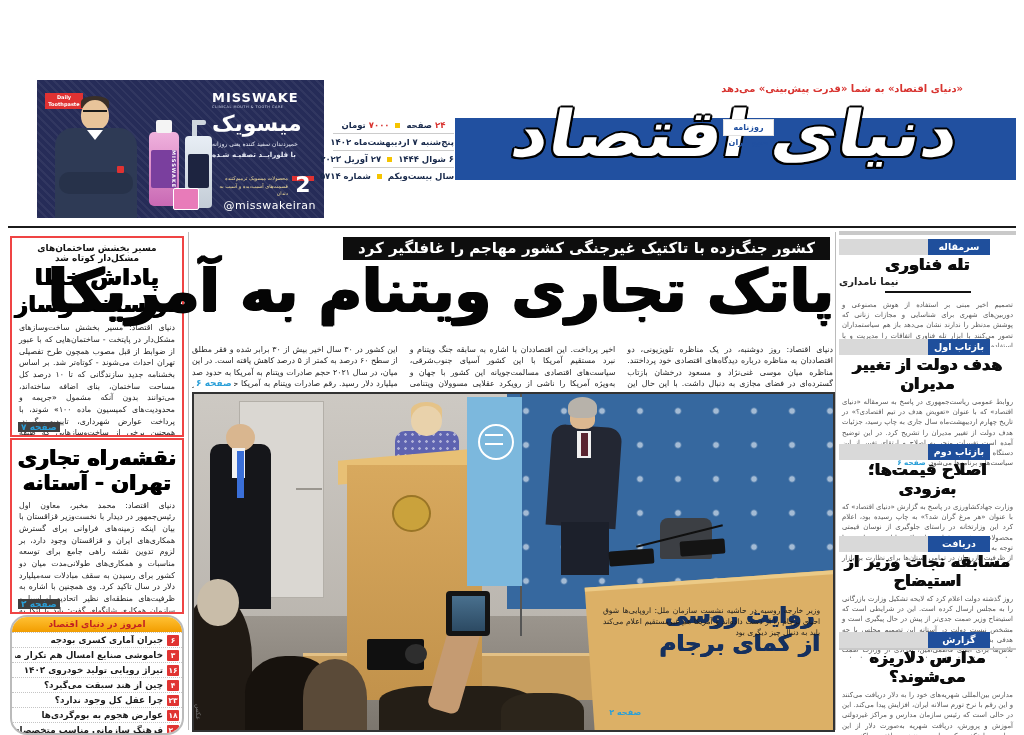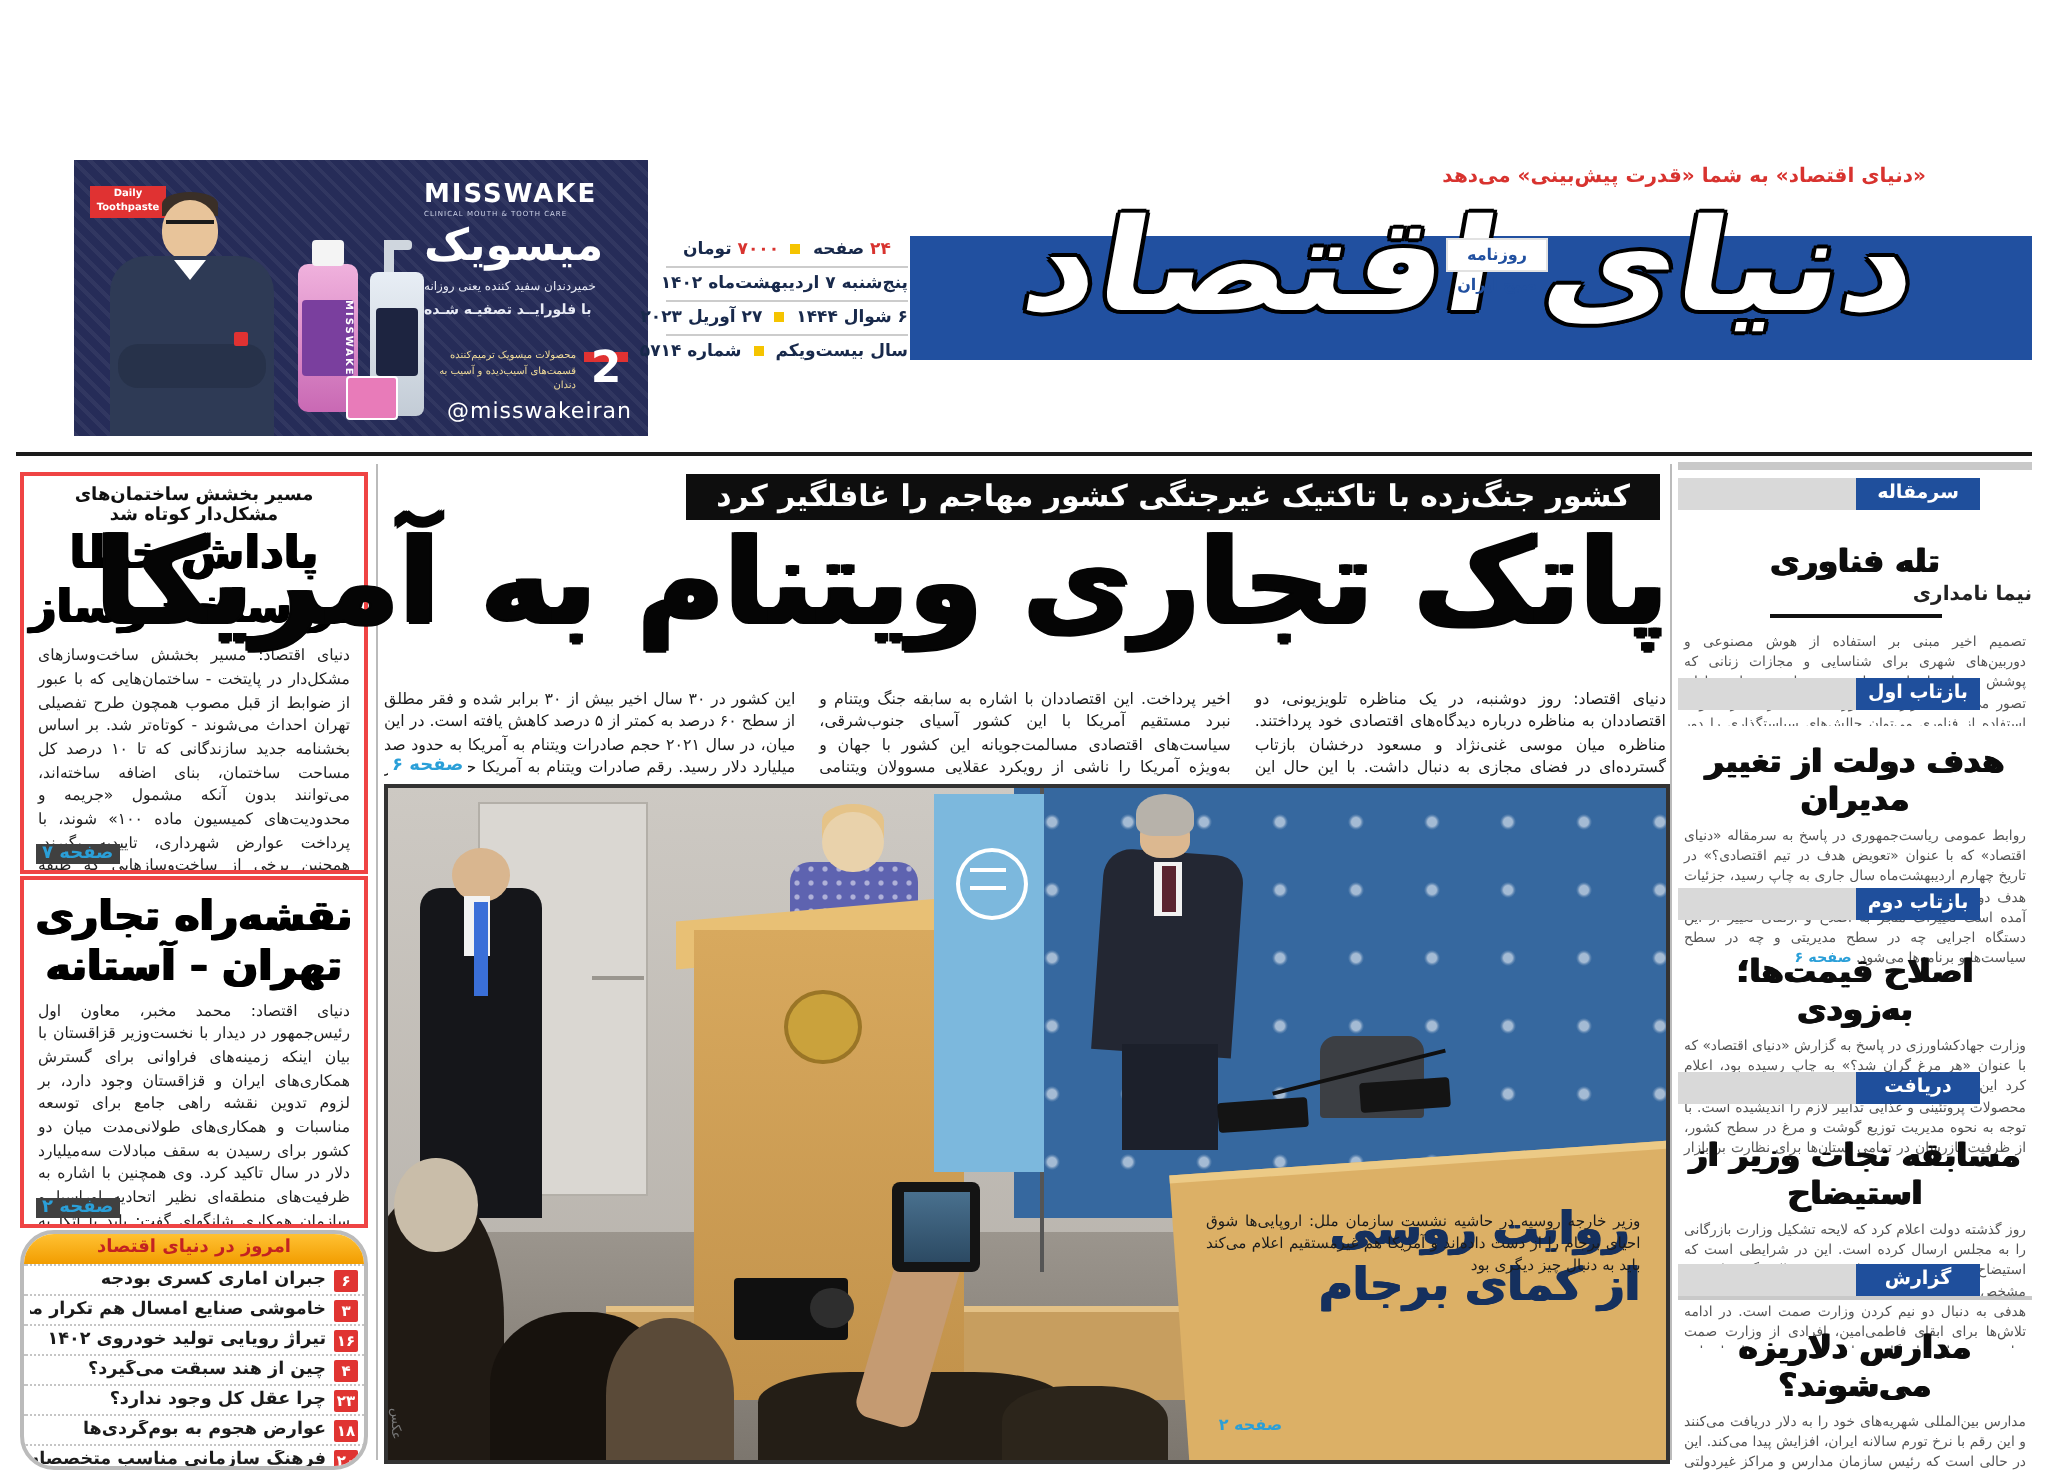--- a/index.html
+++ b/index.html
@@ -156,23 +156,23 @@
   
   #sidebar{left:839px;top:231px;width:177px;height:419px;direction:rtl;}
   #sb-toprule{left:0;right:0;top:0;height:4px;background:#c9c9c9;}
   #sb-botrule{left:0;right:0;bottom:0;height:2px;background:#c9c9c9;}
   .sbsec{position:absolute;left:0;right:0;}
   .sbhead{display:flex;direction:ltr;height:16px;}
   .sbhead .bar{flex:1;background:#d9d9d9;}
   .sbhead .lab{width:62px;background:#1f4f9c;color:#fff;font-size:9.5px;font-weight:bold;
                text-align:center;line-height:16px;}
   .sbhead .gap{width:26px;}
-  .sbtitle{font-size:16px;font-weight:bold;color:#0d0d0d;text-align:center;margin:16px 0 2px;
+  .sbtitle{font-size:16px;font-weight:bold;color:#0d0d0d;text-align:center;margin:0 0 2px;
            text-shadow:.5px 0 #0d0d0d,-.5px 0 #0d0d0d;}
-  .sbauthor{font-size:10px;font-weight:bold;color:#222;text-align:right;}
+  .sbauthor{font-size:10px;font-weight:bold;color:#222;text-align:left;}
   .sbrule{width:86px;height:2px;background:#111;margin:4px auto 5px;}
   .sbbody{font-size:6.9px;color:#555;line-height:1.48;text-align:justify;padding:2px 3px 0;overflow:hidden;}
   .sbbody .pref{font-size:7.2px;}
   #sbs1{top:8px;}  #sbs2{top:108px;}  #sbs3{top:213px;}  #sbs4{top:305px;}  #sbs5{top:401px;}
   #sbs1 .sbbody{height:47px;} #sbs2 .sbbody{height:70px;} #sbs3 .sbbody{height:60px;}
   #sbs4 .sbbody{height:64px;} #sbs5 .sbbody{height:66px;}
 </style>
 </head>
 <body>
 

